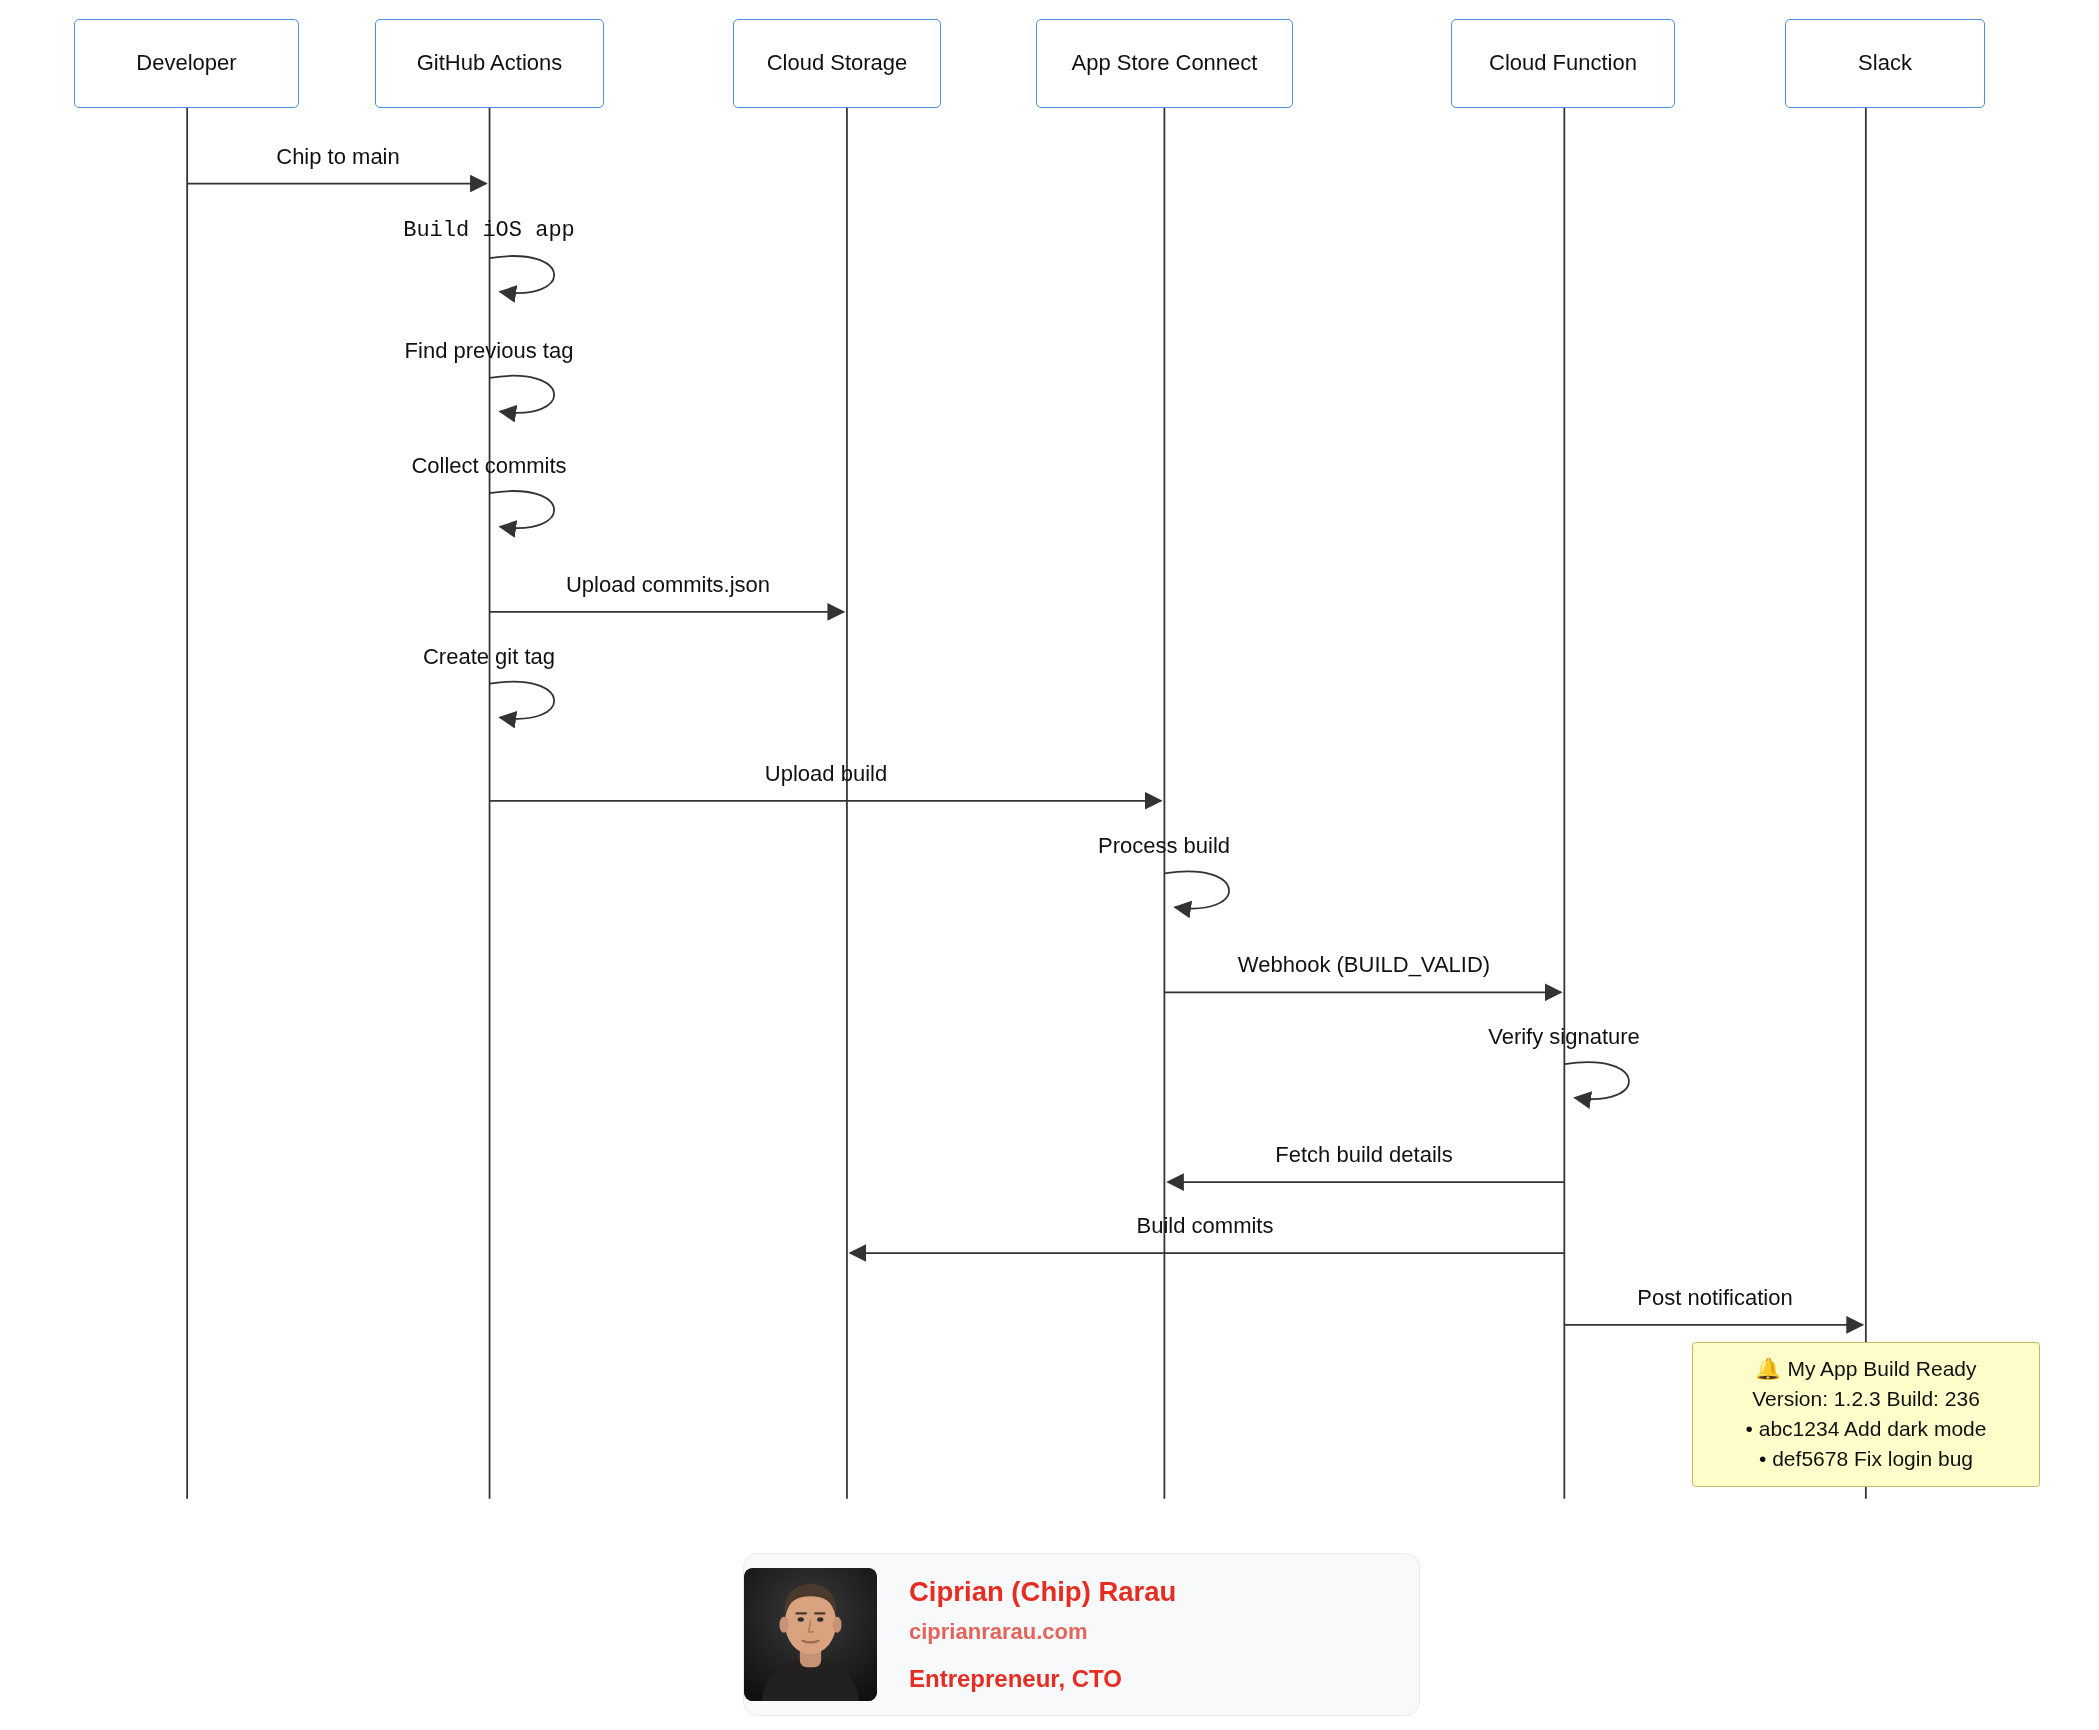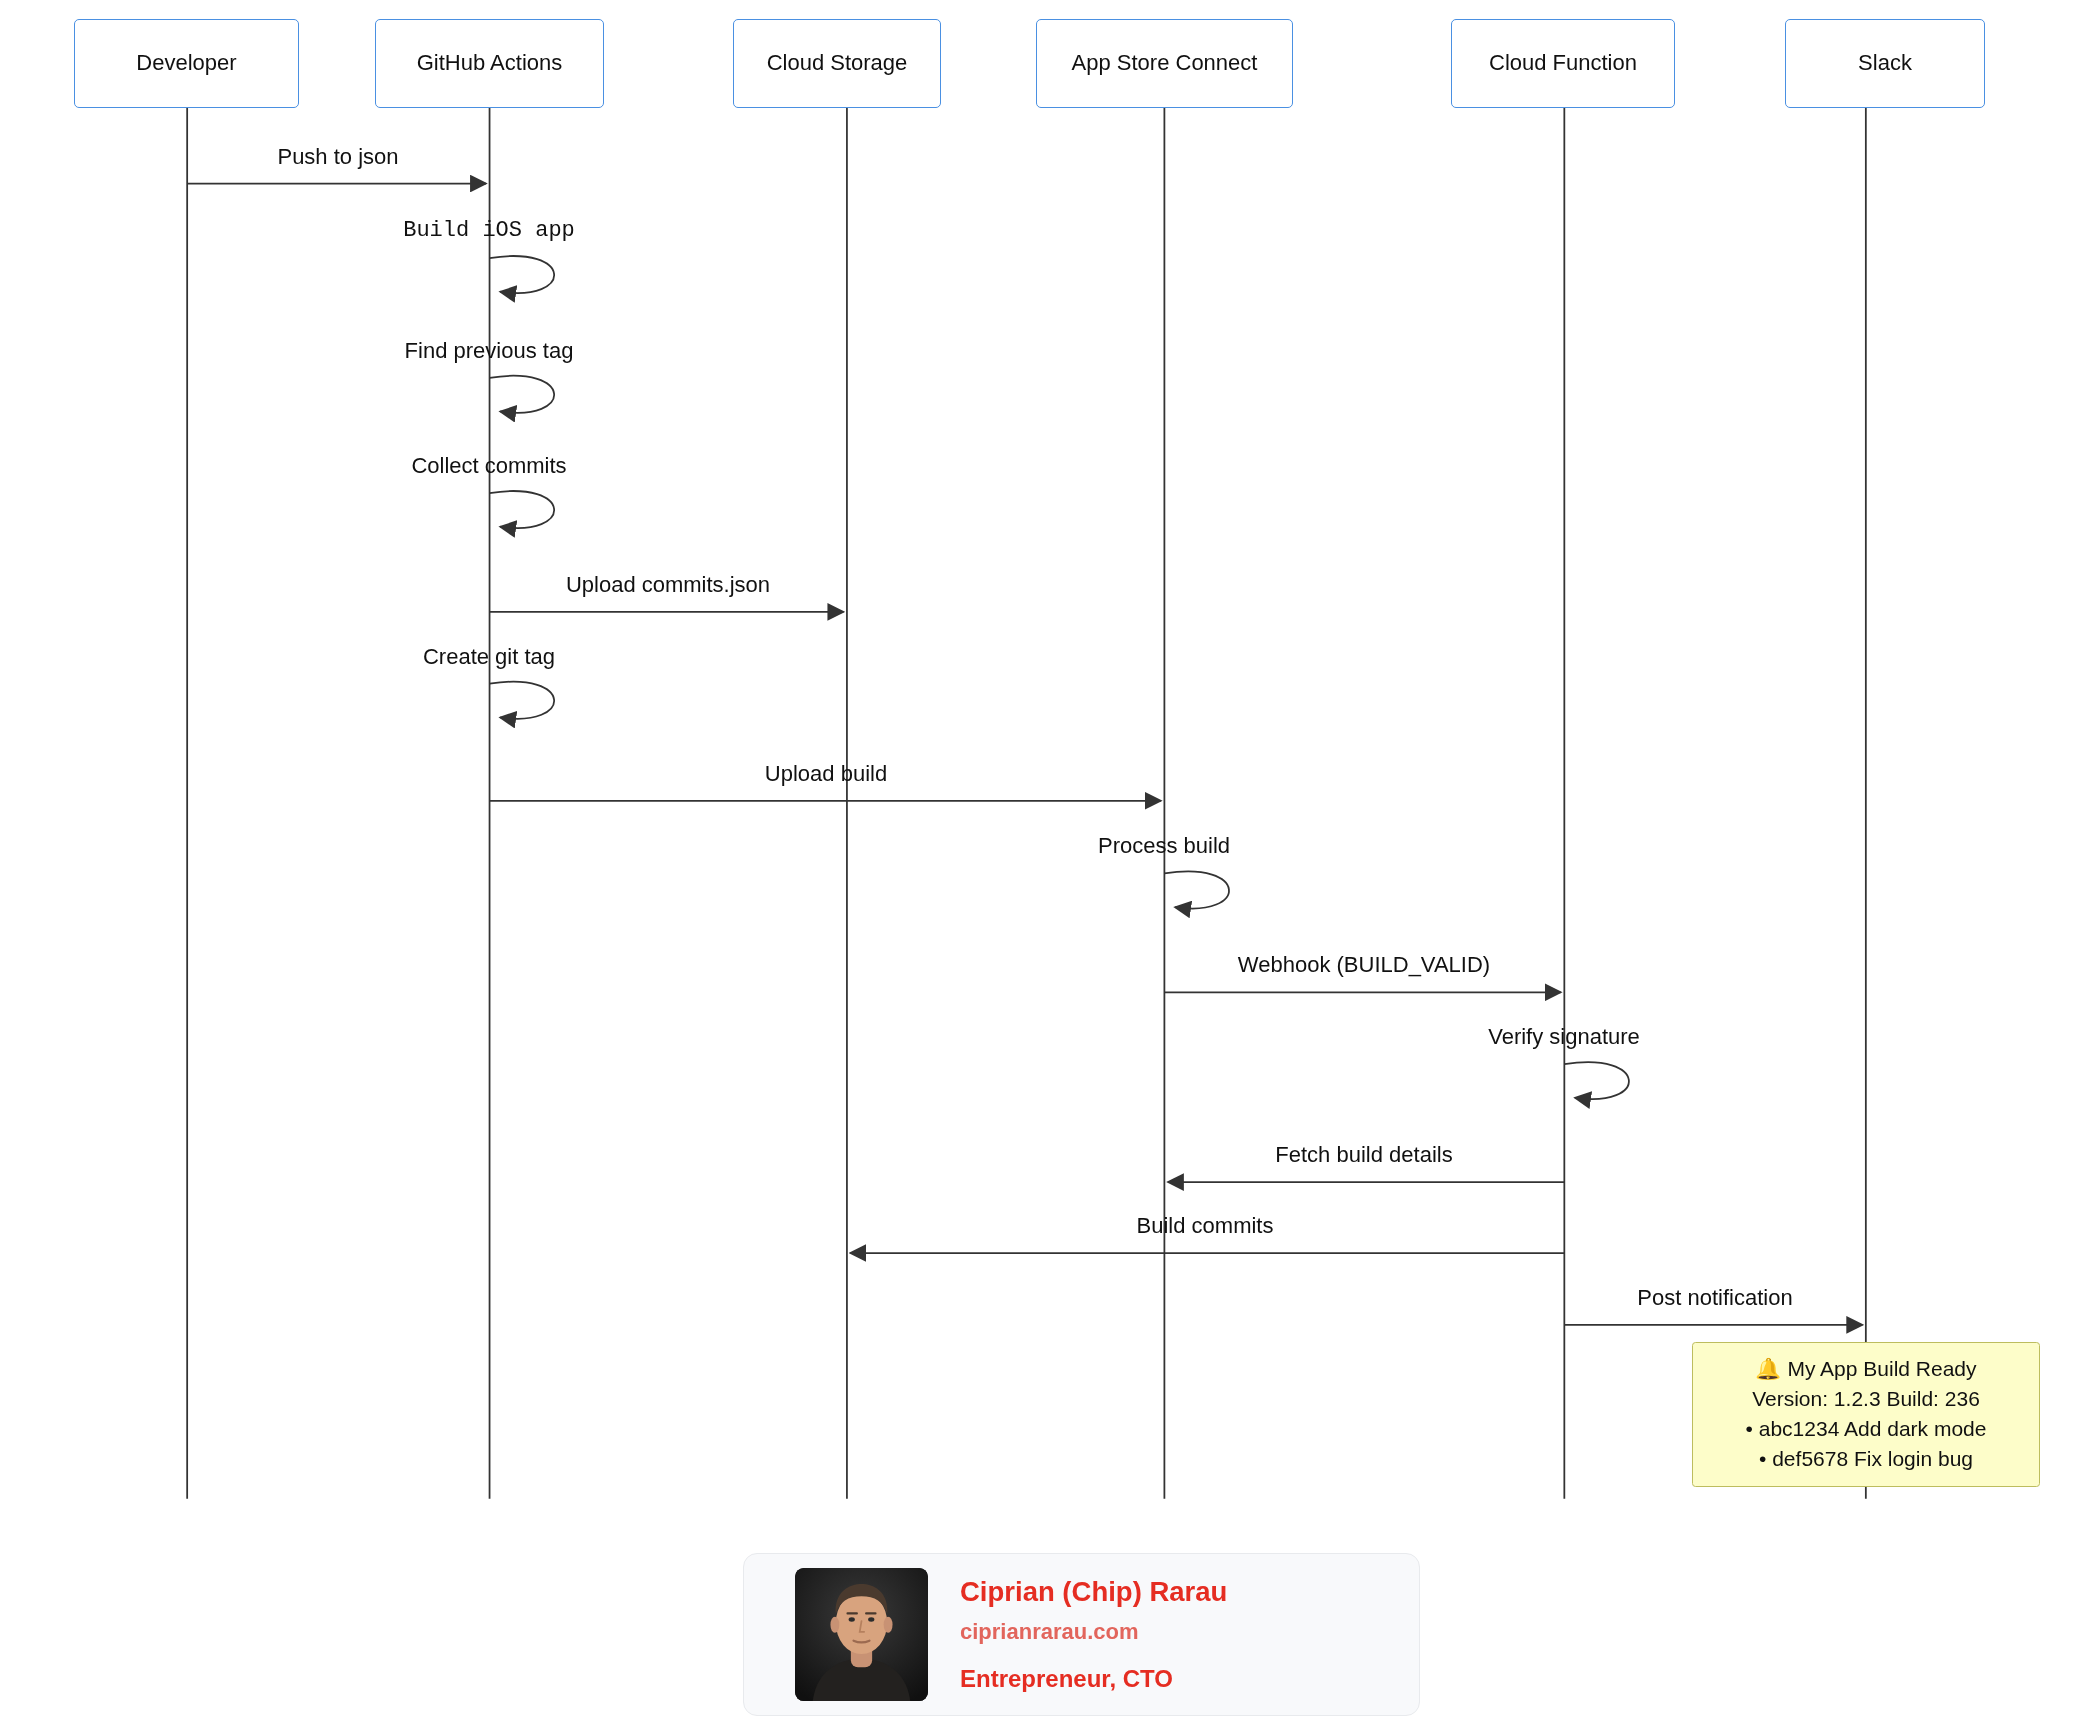--- a/index.html
+++ b/index.html
@@ -36,21 +36,21 @@
   .note{
     position:absolute;left:1692px;top:1342px;width:348px;height:145px;
     background:var(--note-bg,#fdfdc9);border:1.8px solid var(--note-border,#bdbd5e);border-radius:3.5px;
     font-size:21px;line-height:30px;text-align:center;color:#111;
     padding:10.6px 8.9px;z-index:3;
   }
   .footer-card{
     position:absolute;left:743px;top:1553px;width:677px;height:163px;
     background:var(--card-bg,#f8f9fb);border:1.8px solid var(--card-border,#e8eaed);
     border-radius:14px;display:flex;align-items:center;gap:32px;
-    padding-left:51px;z-index:2;
+    z-index:2;
   }
   .avatar{
     width:133px;height:133px;border-radius:8.9px;overflow:hidden;flex:0 0 auto;
     background:#181818;
   }
   .footer-text{display:flex;flex-direction:column;justify-content:center;}
   .footer-name{font-size:27.5px;font-weight:bold;color:var(--name-red,#e52d22);}
   .footer-site{font-size:22px;font-weight:bold;color:var(--site-red,#e2655c);margin-top:10.6px;}
   .footer-role{font-size:24px;font-weight:bold;color:var(--role-red,#e52d22);margin-top:20px;}
 </style>
@@ -101,21 +101,21 @@
   <div class="actor" style="left:1036px;width:257px;">
     <span>App Store Connect</span>
   </div>
   <div class="actor" style="left:1451px;width:224px;">
     <span>Cloud Function</span>
   </div>
   <div class="actor" style="left:1785px;width:200px;">
     <span>Slack</span>
   </div>
 
-  <div class="mlabel" style="left:338px;top:144px;">Push to json</div>
+  <div class="mlabel" style="left:338px;top:144px;">Chip to main</div>
   <div class="mlabel" style="left:489px;top:218px;font-family:Liberation Mono, monospace;">Build iOS app</div>
   <div class="mlabel" style="left:489px;top:338px;">Find previous tag</div>
   <div class="mlabel" style="left:489px;top:453px;">Collect commits</div>
   <div class="mlabel" style="left:668px;top:572px;">Upload commits.json</div>
   <div class="mlabel" style="left:489px;top:644px;">Create git tag</div>
   <div class="mlabel" style="left:826px;top:761px;">Upload build</div>
   <div class="mlabel" style="left:1164px;top:833px;">Process build</div>
   <div class="mlabel" style="left:1364px;top:952px;">Webhook (BUILD_VALID)</div>
   <div class="mlabel" style="left:1564px;top:1024px;">Verify signature</div>
   <div class="mlabel" style="left:1364px;top:1142px;">Fetch build details</div>

